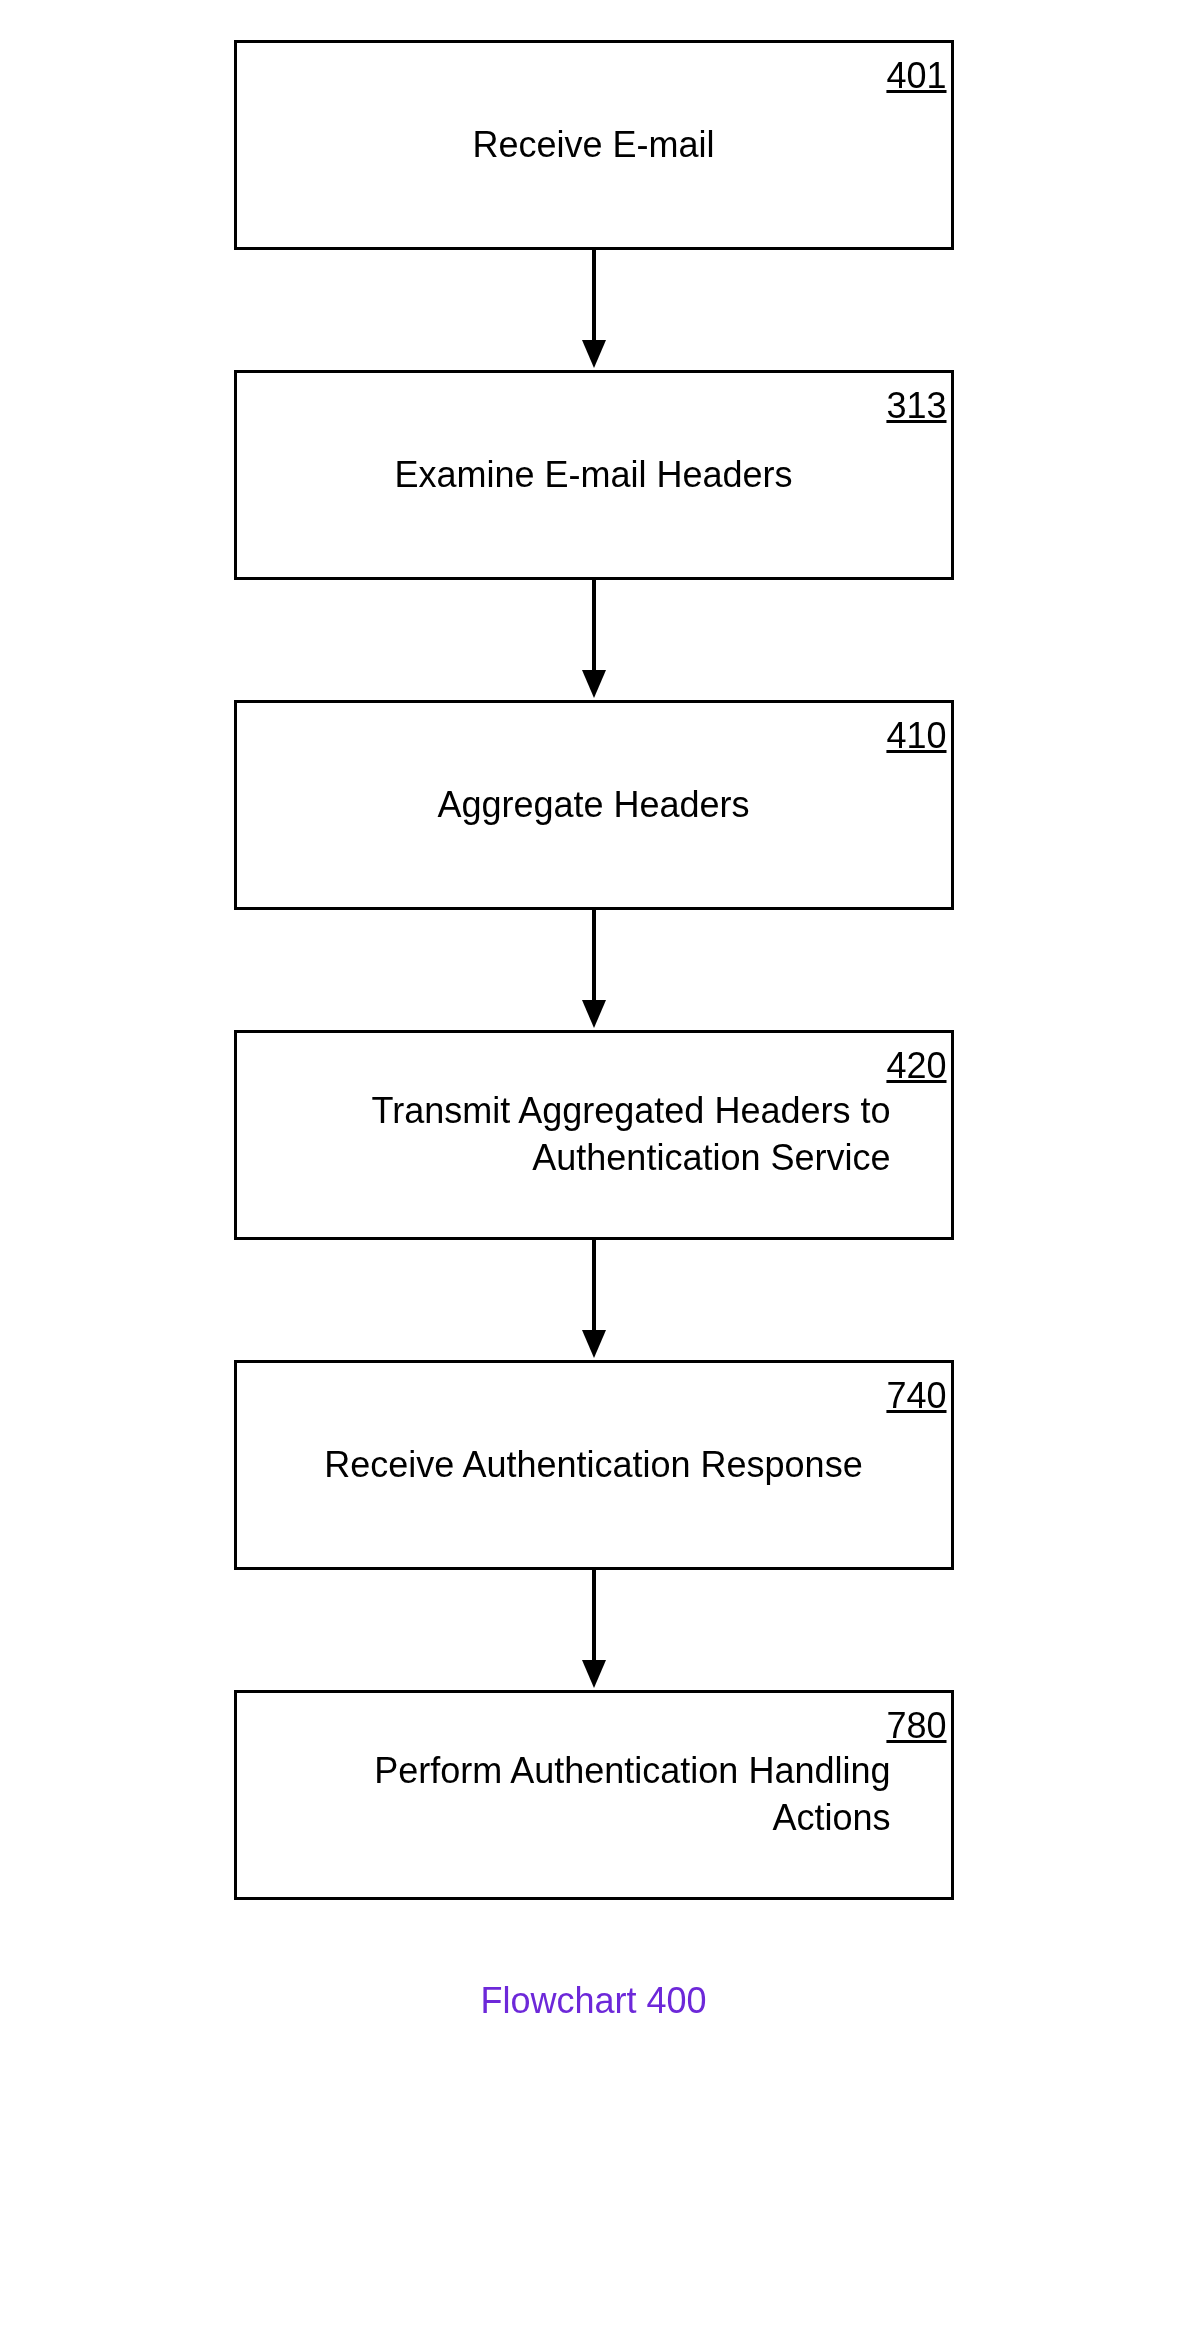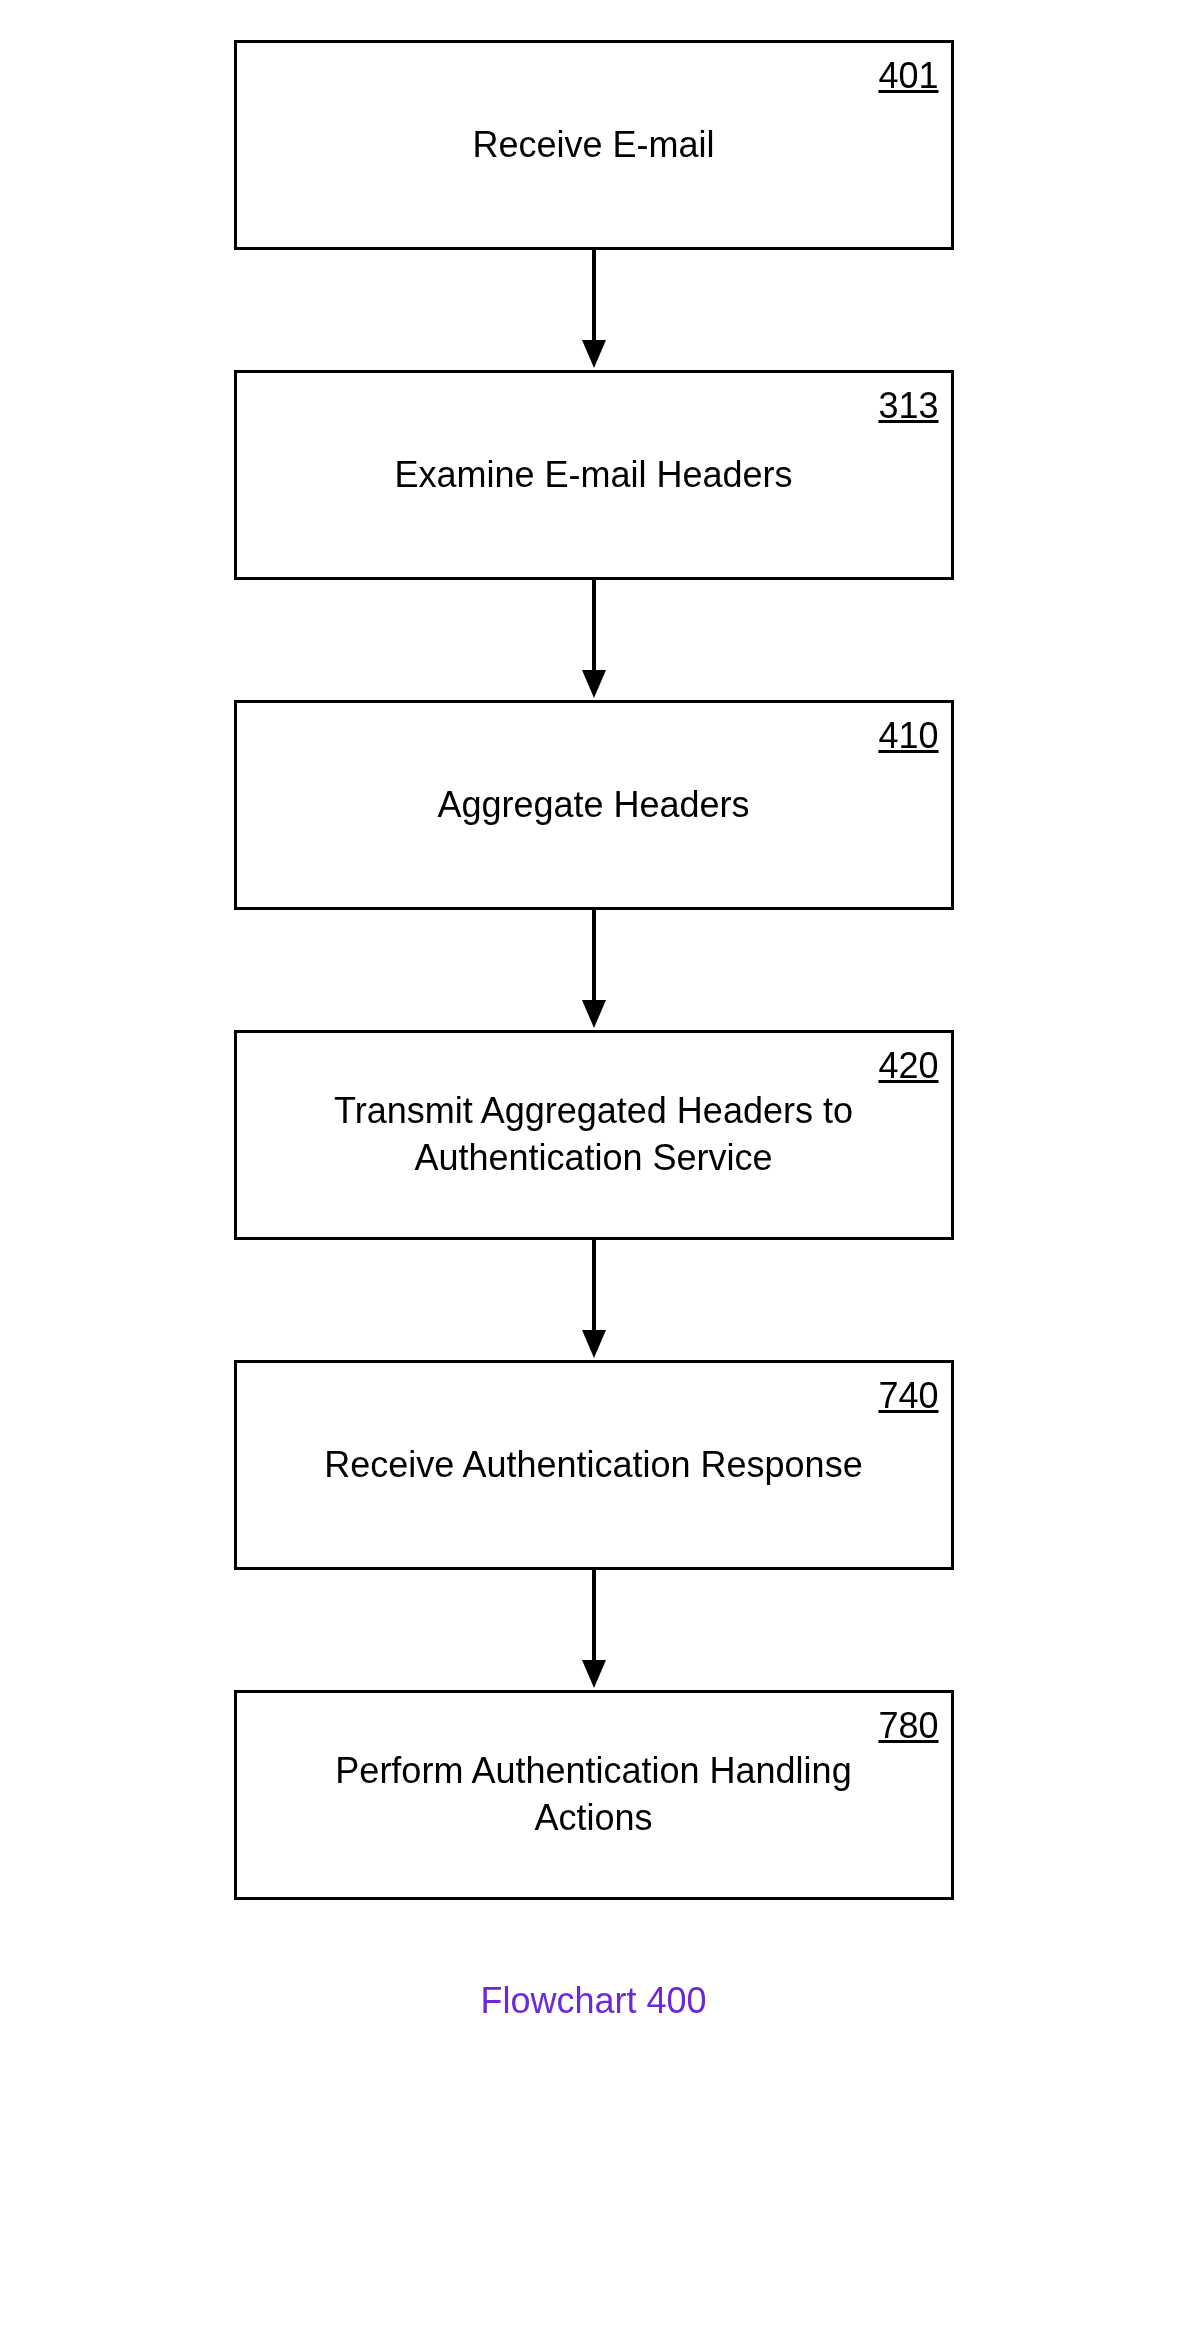--- a/index.html
+++ b/index.html
@@ -32,29 +32,29 @@
       height: 210px;
       position: relative;
       display: flex;
       align-items: center;
       justify-content: center;
       padding: 20px 60px;
     }
     
     .flow-label {
       font-size: 36px;
-      text-align: center;
+      text-align: right;
       color: #000000;
       line-height: 1.3;
     }
     
     .flow-number {
       position: absolute;
       top: 12px;
-      right: 12px;
+      right: 4px;
       font-size: 36px;
       text-decoration: underline;
       color: #000000;
       margin-left: 8px;
     }
     
     .arrow-container {
       display: flex;
       flex-direction: column;
       align-items: center;

